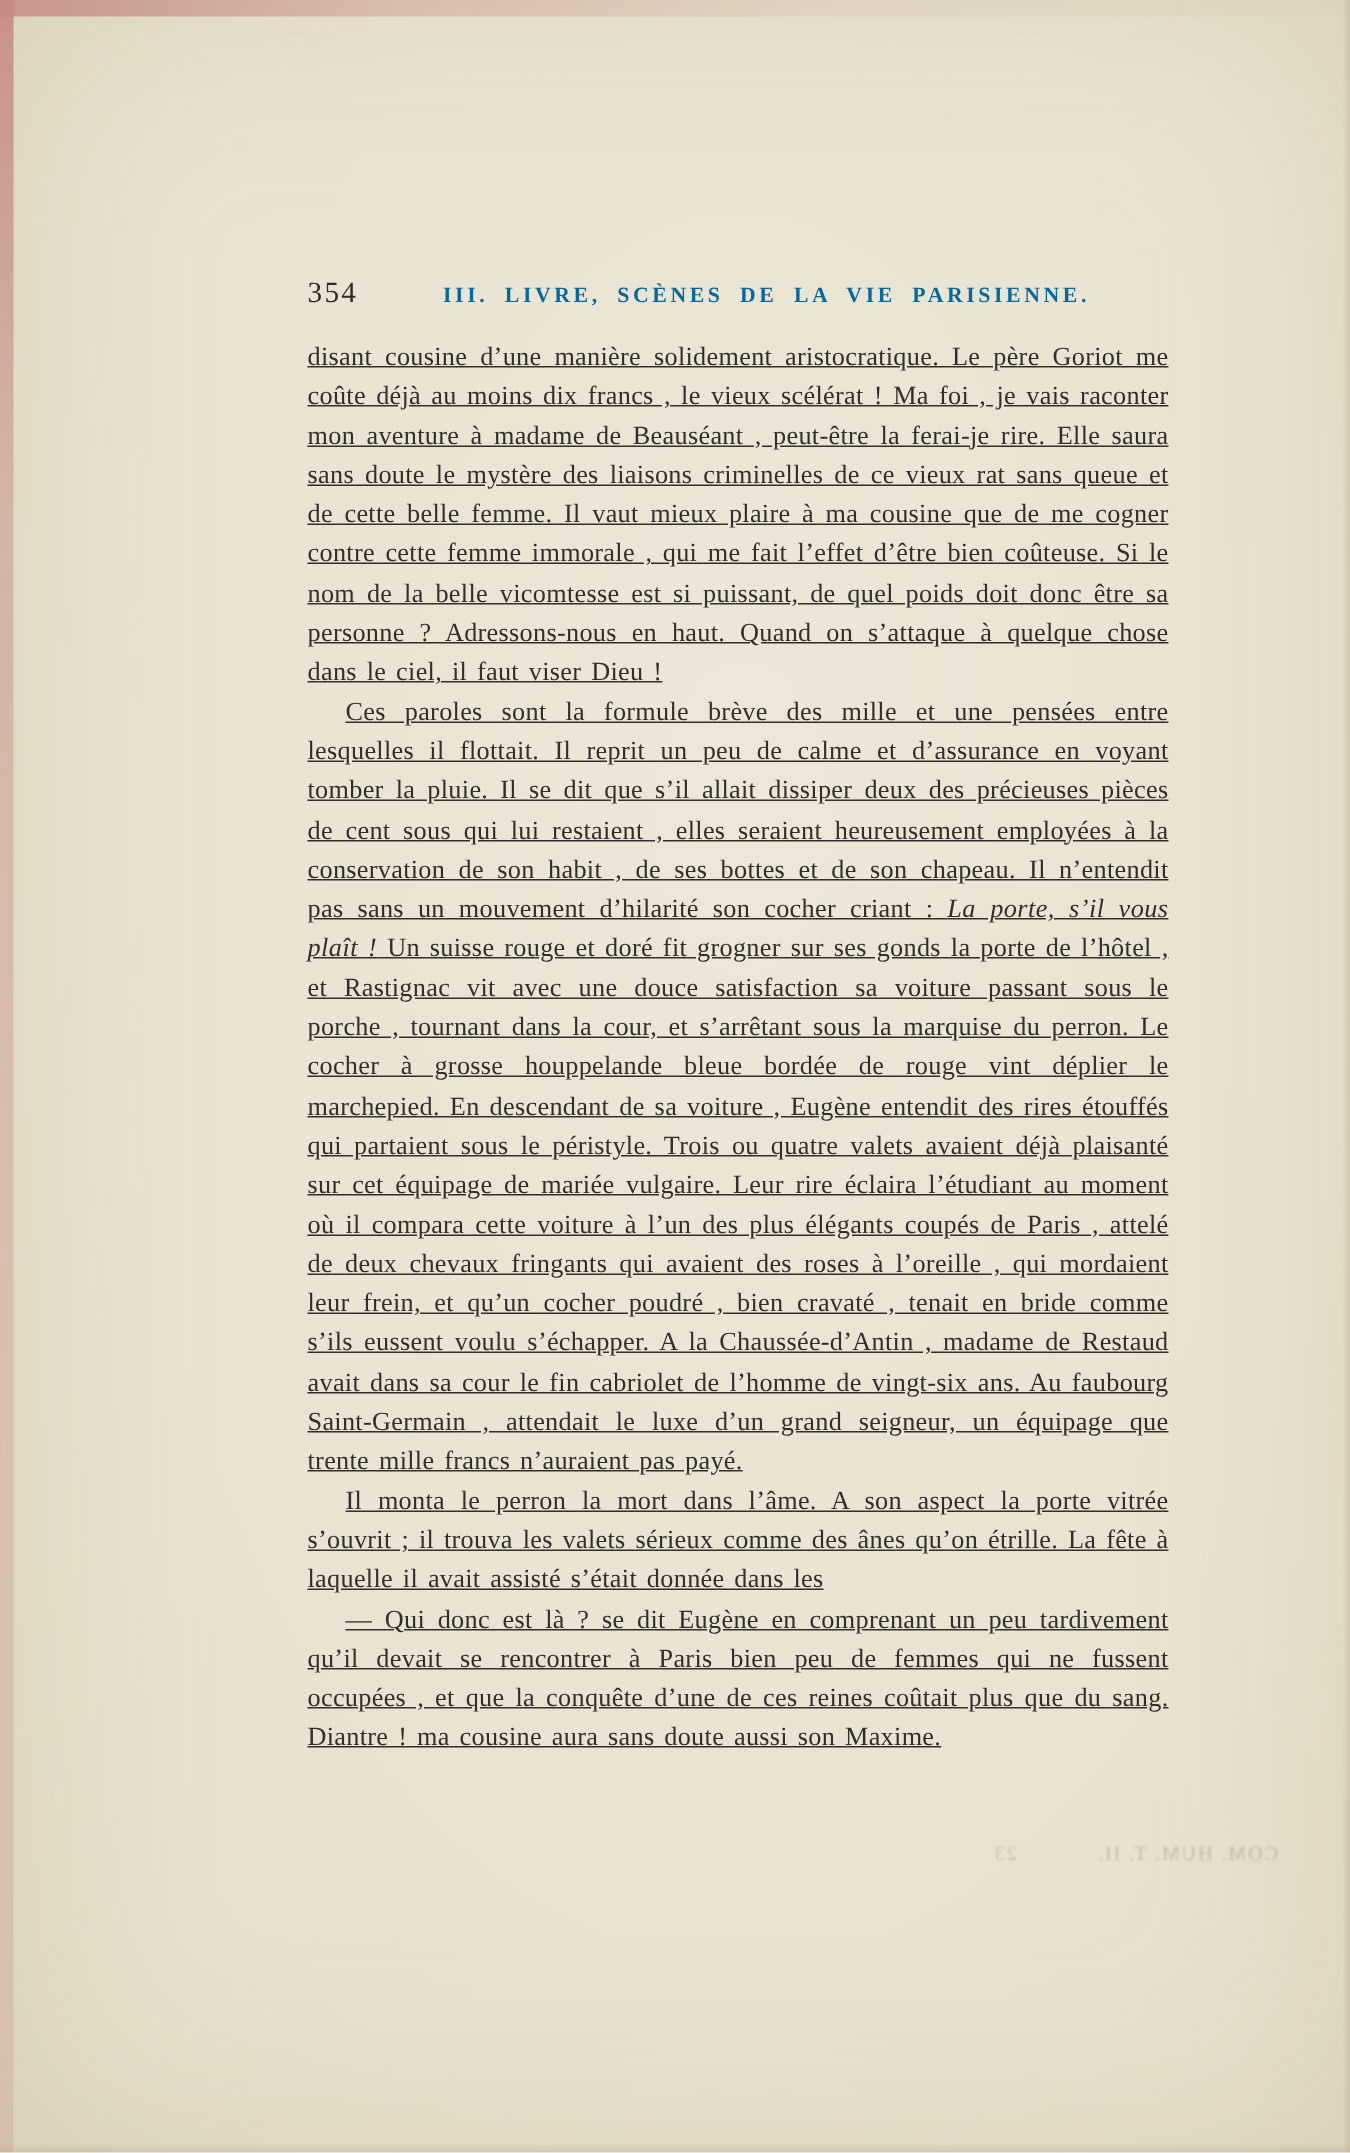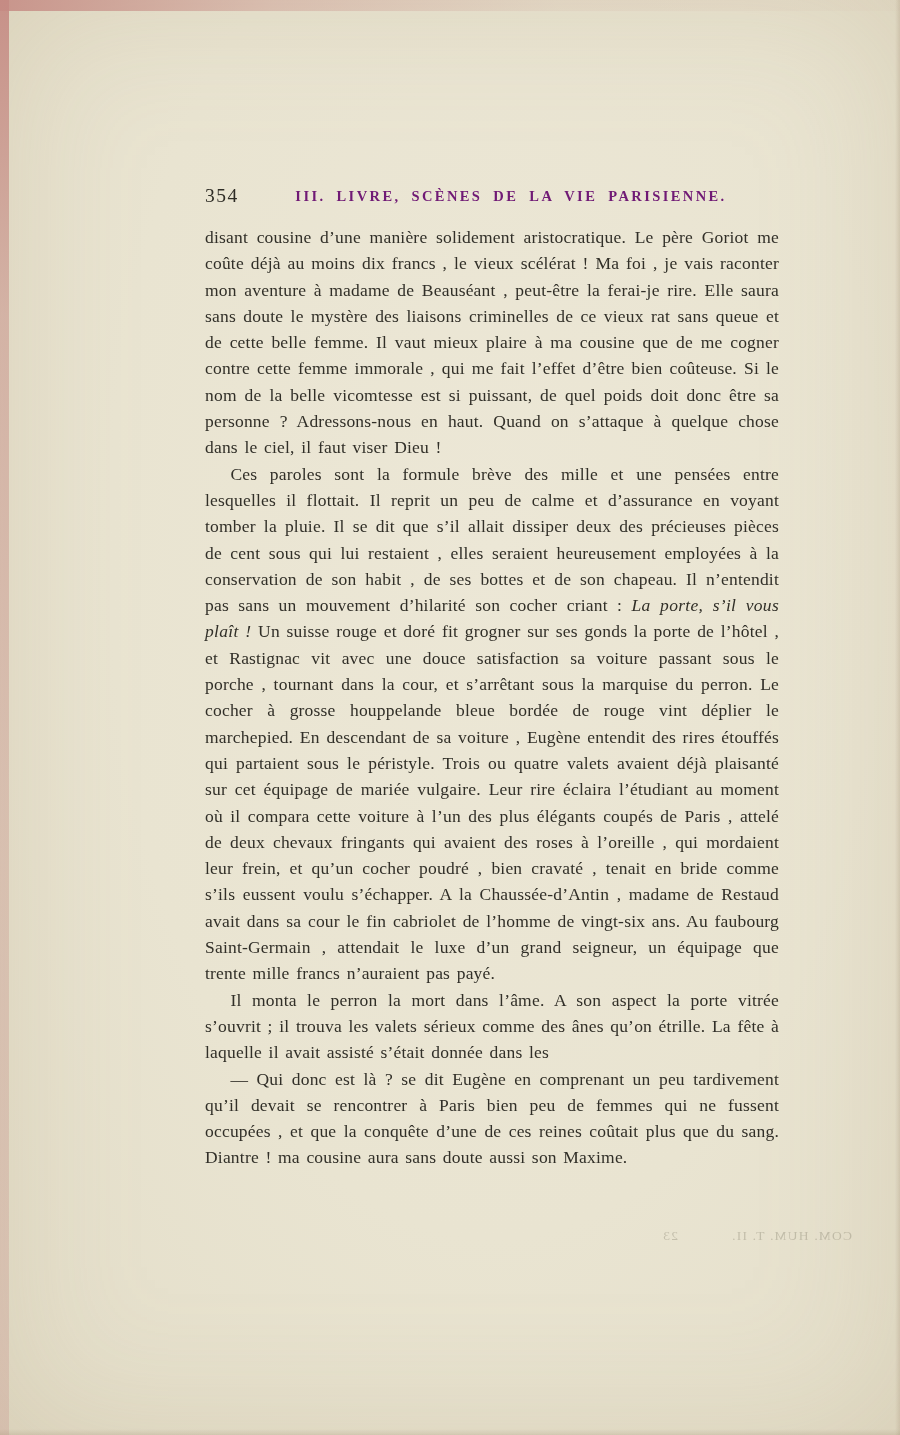--- a/index.html
+++ b/index.html
@@ -78,26 +78,27 @@
     letter-spacing: 1.5px;
     color: #2e2c25;
   }
   .running-title {
     display: inline-block;
     padding-left: 38px;
     font-size: 14.5px;
     font-weight: 700;
     letter-spacing: 2.4px;
     word-spacing: 5px;
-    color: #701a75;
+    color: #0369a1;
     white-space: nowrap;
   }
   .para {
     margin: 0;
     text-indent: 1.45em;
+    text-decoration: underline;
   }
   .para.no-indent {
     text-indent: 0;
   }
   .ital {
     font-style: italic;
     letter-spacing: 0.3px;
   }
   .ghost {
     position: absolute;

